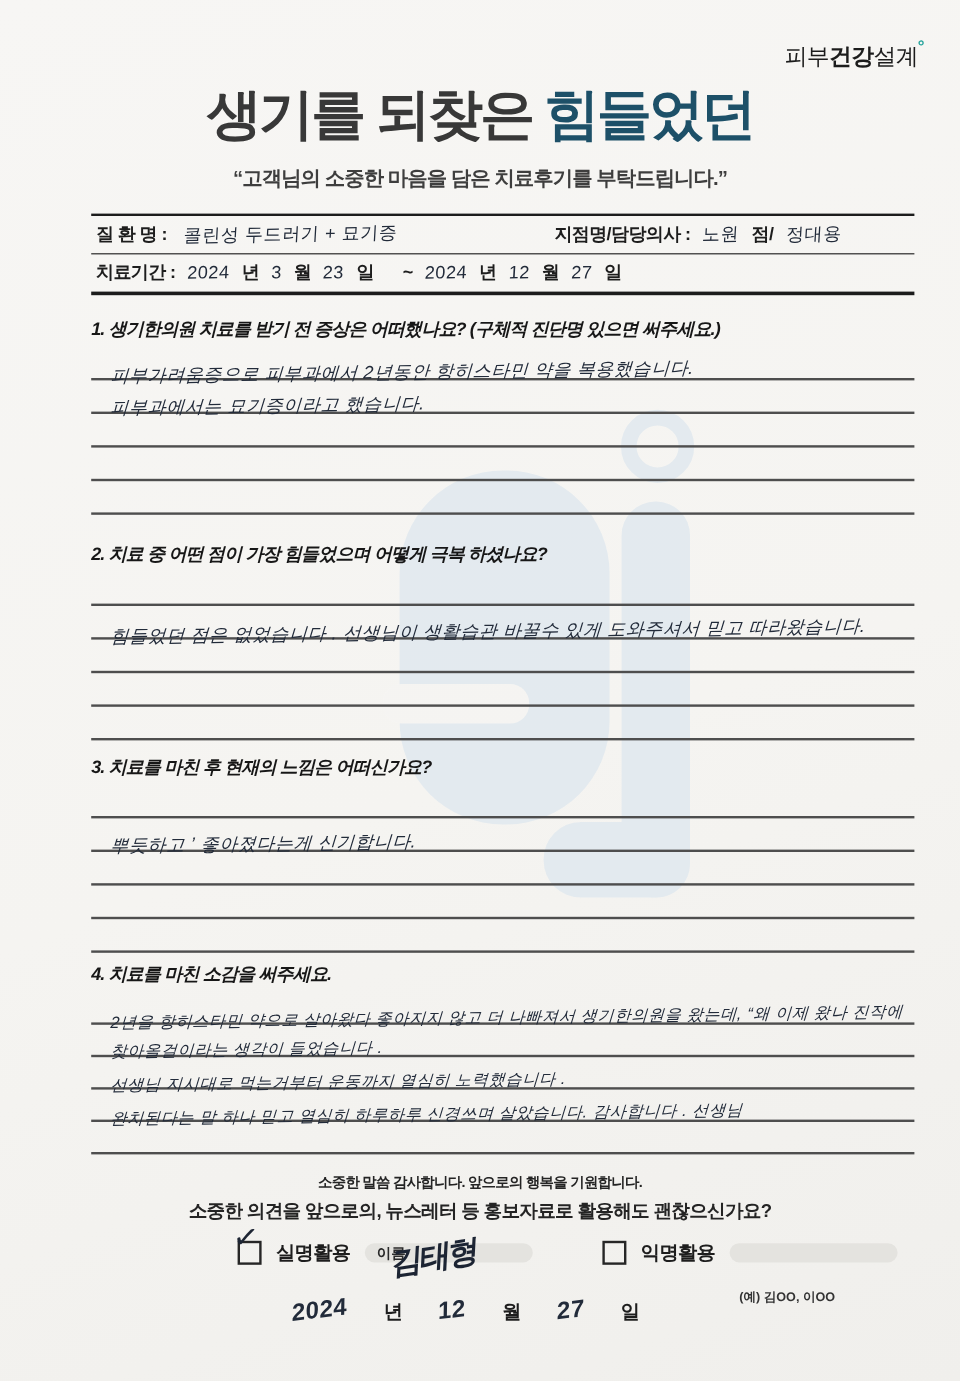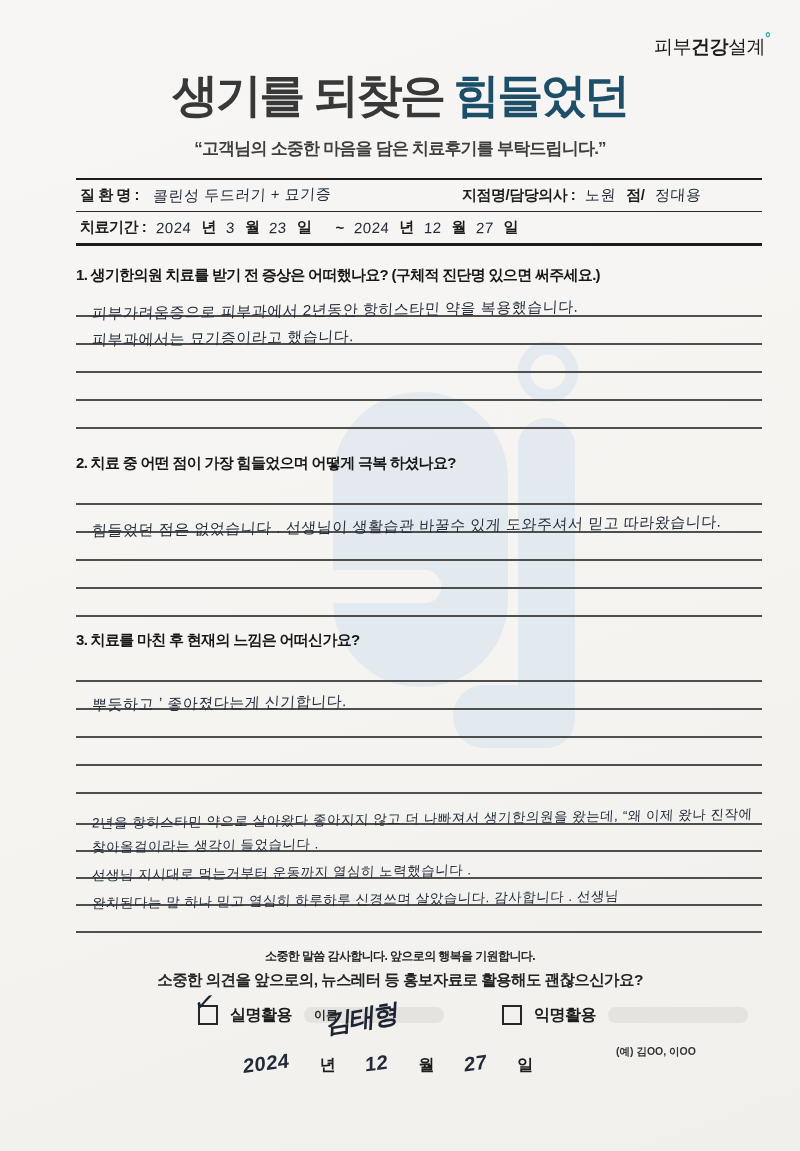--- a/index.html
+++ b/index.html
@@ -31,21 +31,21 @@
   .info-row{display:flex;align-items:center;height:31px;}
   .info-row.first{border-bottom:1.5px solid #2a2a2a;}
   .plabel{font-weight:800;color:#1d1d1d;letter-spacing:-0.5px;}
   .cell-left{flex:1 1 auto;display:flex;align-items:center;gap:14px;padding-left:4px;}
   .cell-right{width:300px;display:flex;align-items:center;gap:10px;}
   .info-row .hw{font-size:15px;}
   .period{display:flex;align-items:center;gap:10px;padding-left:4px;text-align:right;}
   .period .hw{font-size:15px;}
   .tilde{font-weight:600;margin-left:14px;}
   
-  .qsection{margin:0 38px 0 76px;}
+  .qsection{margin:0 38px 0 76px;font-style:italic;}
   .qtitle{font-size:15px;font-weight:800;color:#171717;letter-spacing:-0.7px;line-height:20px;}
   .s1 .qtitle{margin-top:19px;}
   .s2 .qtitle{margin-top:24px;}
   .s3 .qtitle{margin-top:13px;}
   .s4 .qtitle{margin-top:9px;}
   .lines{margin-top:4px;}
   .line{height:26px;border-bottom:2px solid #4e4e4e;position:relative;}
   .line .hw{position:absolute;left:16px;bottom:-5px;font-size:15px;}
   .s4 .line{height:25px;}
   .s4 .line .hw{font-size:13.5px;}
@@ -191,20 +191,21 @@
         <div class="line">
             <span class="hw"></span>
           </div>
         <div class="line">
             <span class="hw"></span>
           </div>
       </div>
     </div>
 
     <div class="qsection s4">
+      <div class="qtitle">4. 치료를 마친 소감을 써주세요.</div>
       <div class="lines">
         <div class="line">
             <span class="hw">2년을  항히스타민  약으로  살아왔다  좋아지지  않고  더  나빠져서  생기한의원을  왔는데,  “왜  이제  왔나  진작에</span>
           </div>
         <div class="line">
             <span class="hw">찾아올걸이라는  생각이  들었습니다 .</span>
           </div>
         <div class="line">
             <span class="hw">선생님  지시대로  먹는거부터  운동까지  열심히  노력했습니다 .</span>
           </div>

